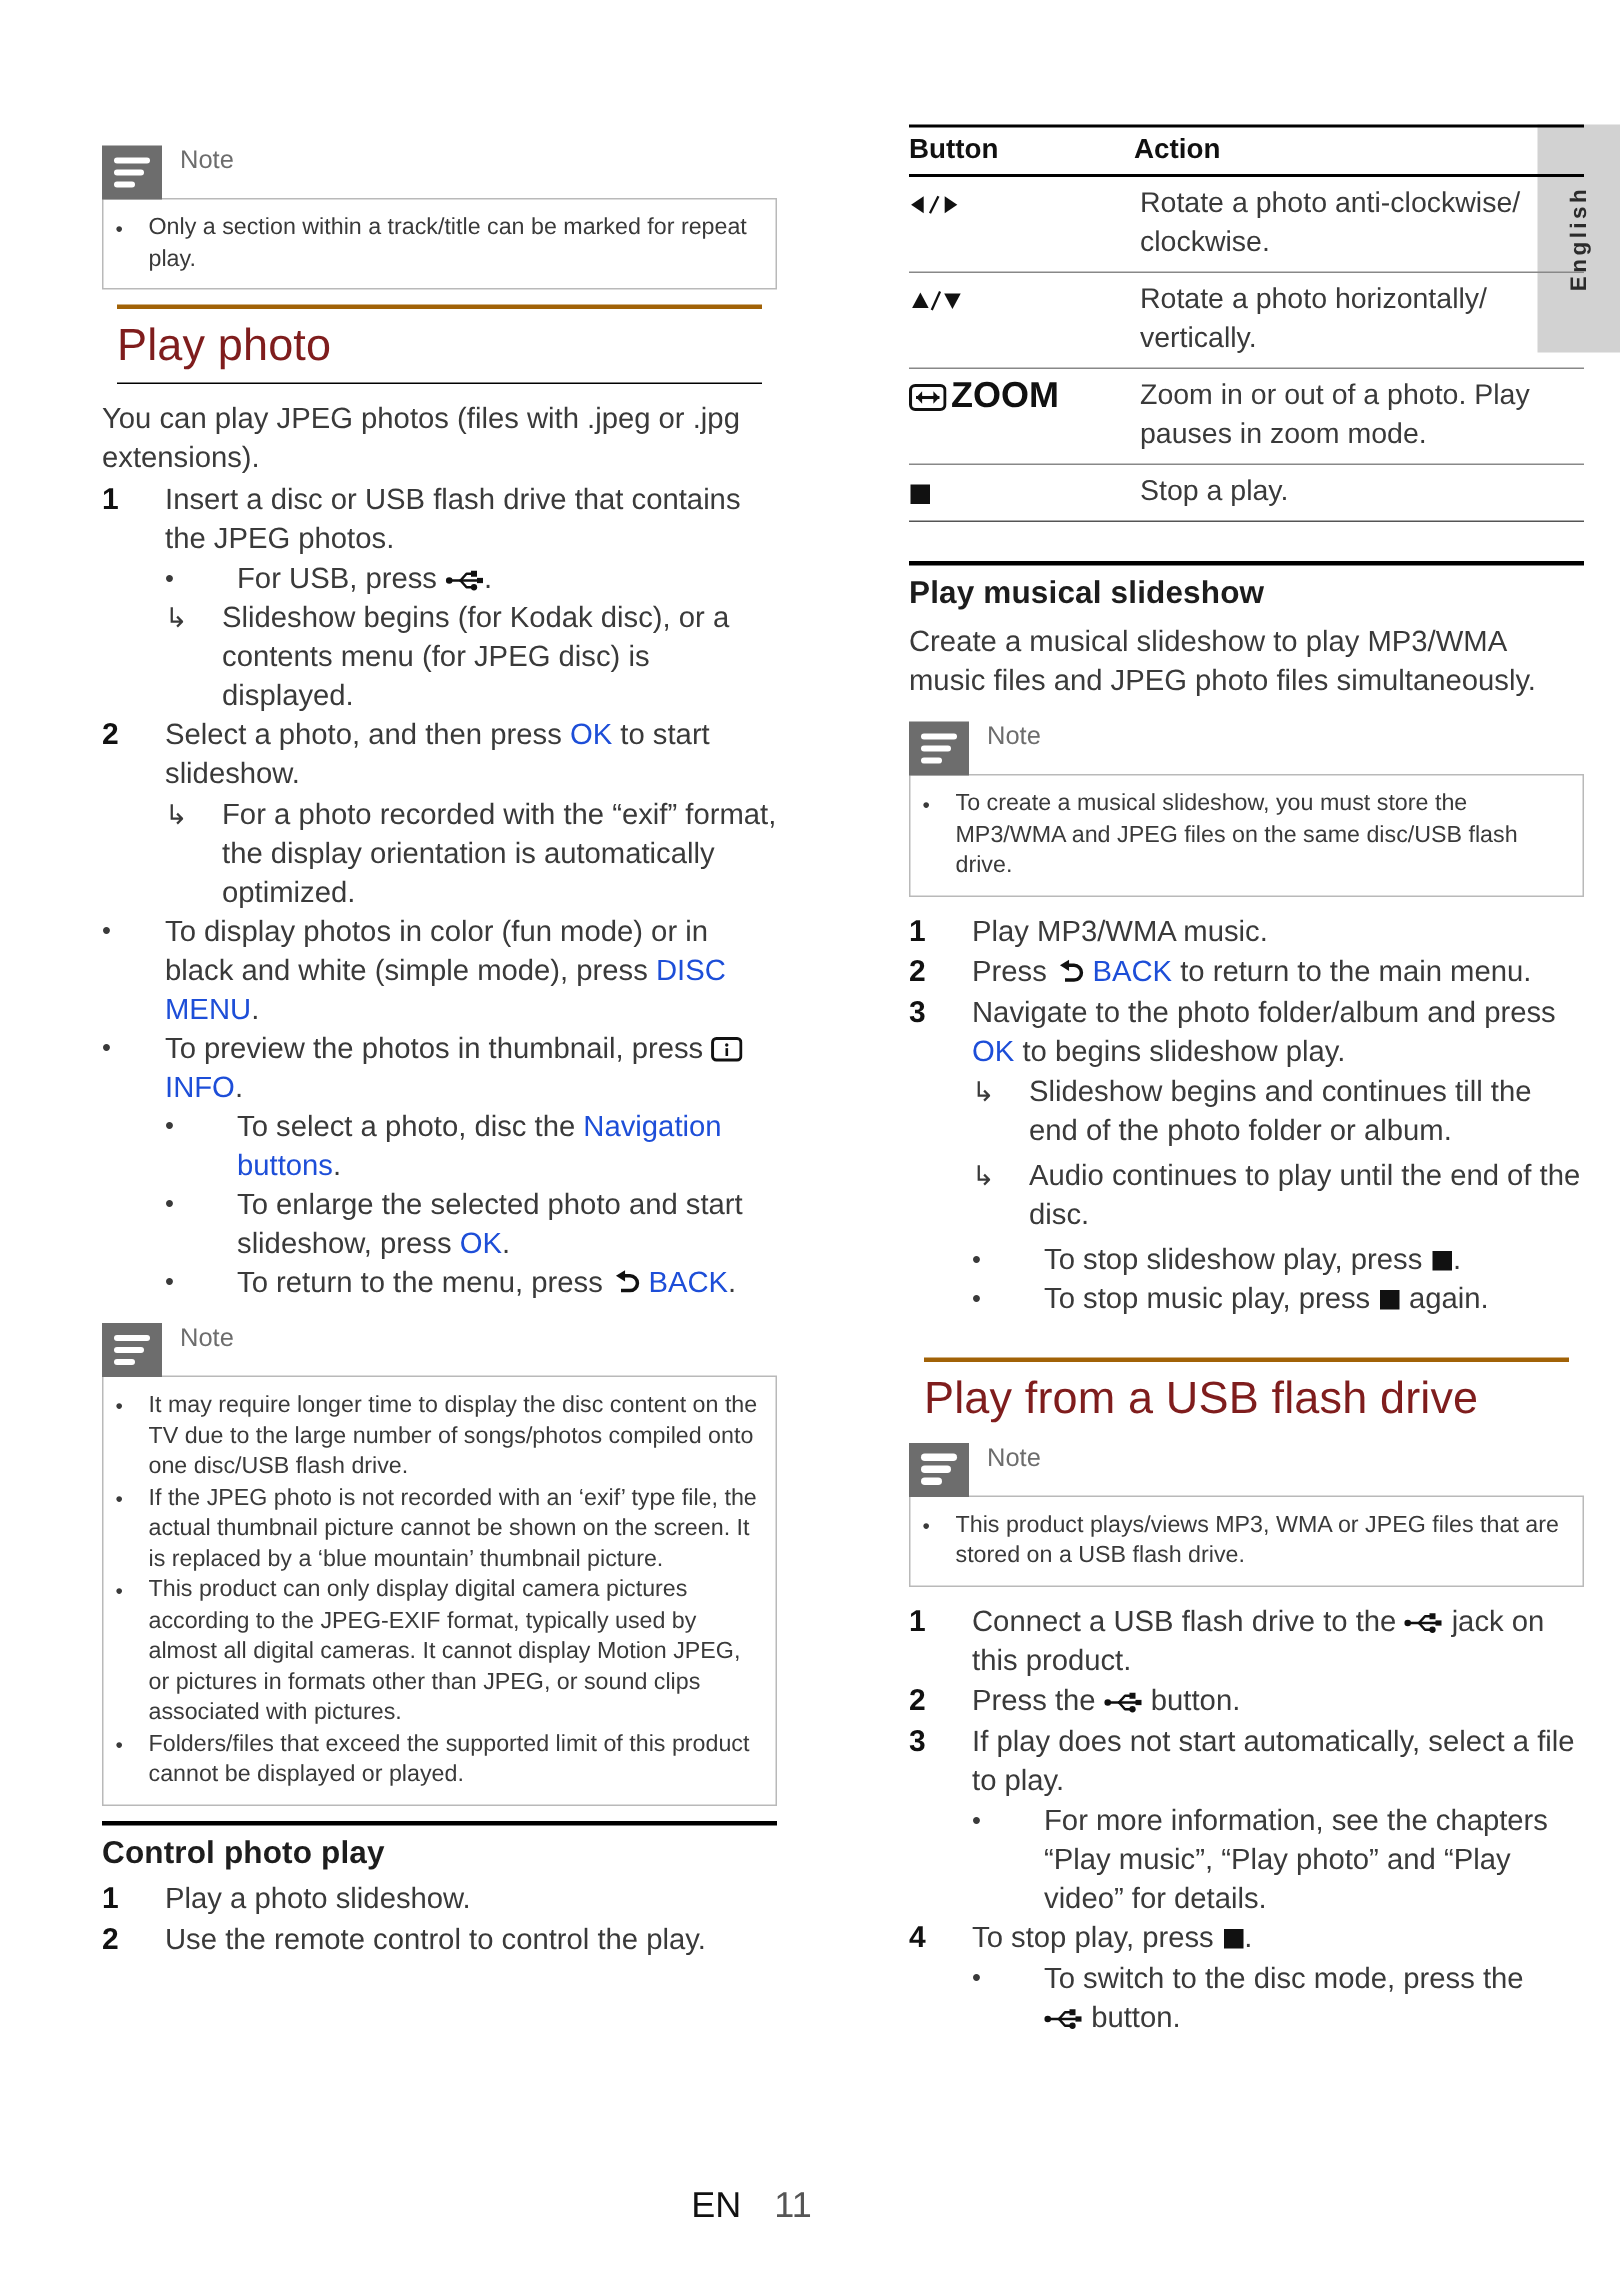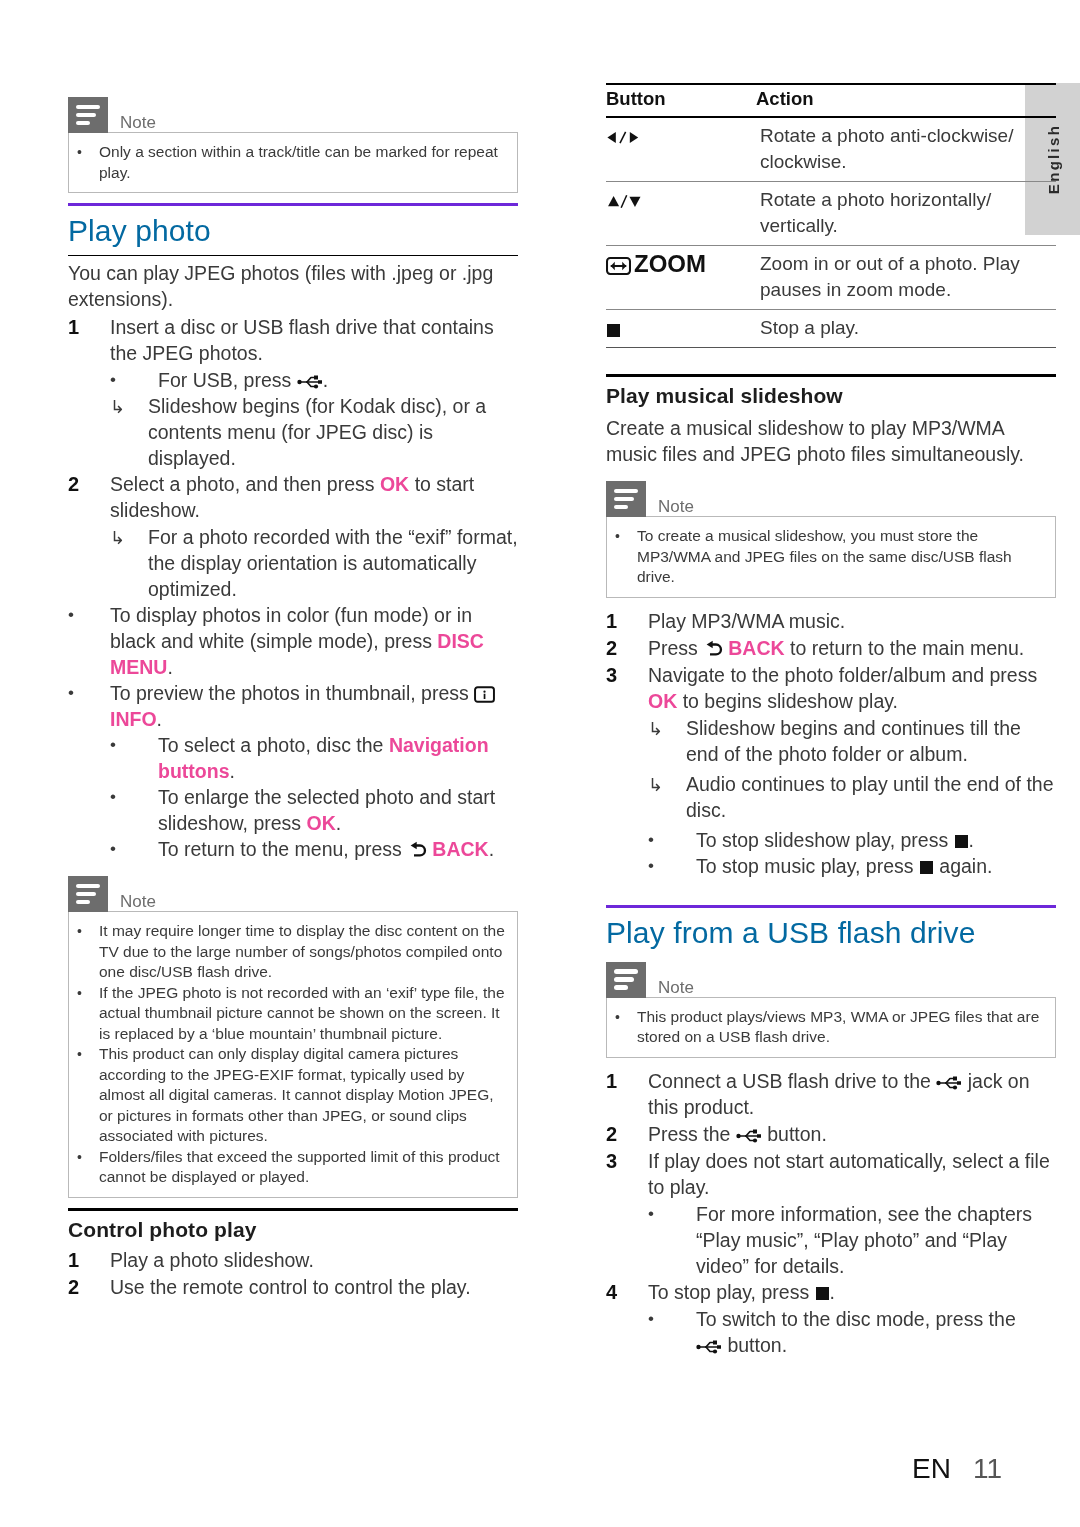--- a/index.html
+++ b/index.html
@@ -40,24 +40,24 @@
     font-size:15px;
     font-weight:bold;
     letter-spacing:2.3px;
     color:#2b2b2b;
   }
 
   
   h1.sec {
     font-size:30px;
     font-weight:normal;
-    color:#0369a1;
-    margin:0;
+    color:#7f1d1d;
+    margin:10px;
     padding:8px 0 7px 0;
-    border-top:3px solid #6d28d9;
+    border-top:3px solid #a16207;
     border-bottom:1.6px solid #000;
     letter-spacing:0.1px;
   }
   h2.sub {
     font-size:21px;
     font-weight:bold;
     color:#1d1d1d;
     margin:0;
     padding:7px 0 3px 0;
     letter-spacing:0.1px;
@@ -113,27 +113,27 @@
   .arr { display:flex; font-size:19.5px; line-height:26px; margin-left:42px; }
   .arr > .ico { flex:0 0 38px; }
   .arr > .body2 { flex:1; }
   .arrow-glyph {
     display:inline-block;
     font-size:18px;
     color:#3a3a3a;
     line-height:26px;
   }
 
-  b, strong { color:#ec4899; font-weight:bold;margin-top:41px; }
+  b, strong { color:#1d4ed8; font-weight:normal;margin-top:41px; }
 
   
   .note { margin:14px 0 10px 0; position:relative; }
   .note-head {
     display:flex;
-    align-items:flex-end;
+    align-items:flex-start;
     height:36px;
   }
   .note-icon {
     width:40px; height:36px;
     background:#6d6d6d;
     display:flex;
     flex-direction:column;
     justify-content:center;
     align-items:flex-start;
     padding-left:8px;
@@ -205,23 +205,23 @@
   .ic-info { width:21px; height:17px; vertical-align:-3px; margin-right:3px; }
   .ic-back { width:23px; height:18px; vertical-align:-3px; margin-right:2px; }
   .ic-lr   { width:42px; height:17px; vertical-align:-2px; }
   .ic-ud   { width:40px; height:19px; vertical-align:-3px; }
 
   
   .footer {
     position:absolute;
     left:0; right:0;
     bottom:42px;
-    text-align:right;
+    text-align:center;
     padding-right:78px;
-    font-size:28px;
+    font-size:24px;
     color:#555;
   }
   .footer .en { color:#111; font-weight:normal; margin-right:22px; }
 </style>
 </head>
 <body>
 
 <div class="page">
 
   <div class="lang-tab">

